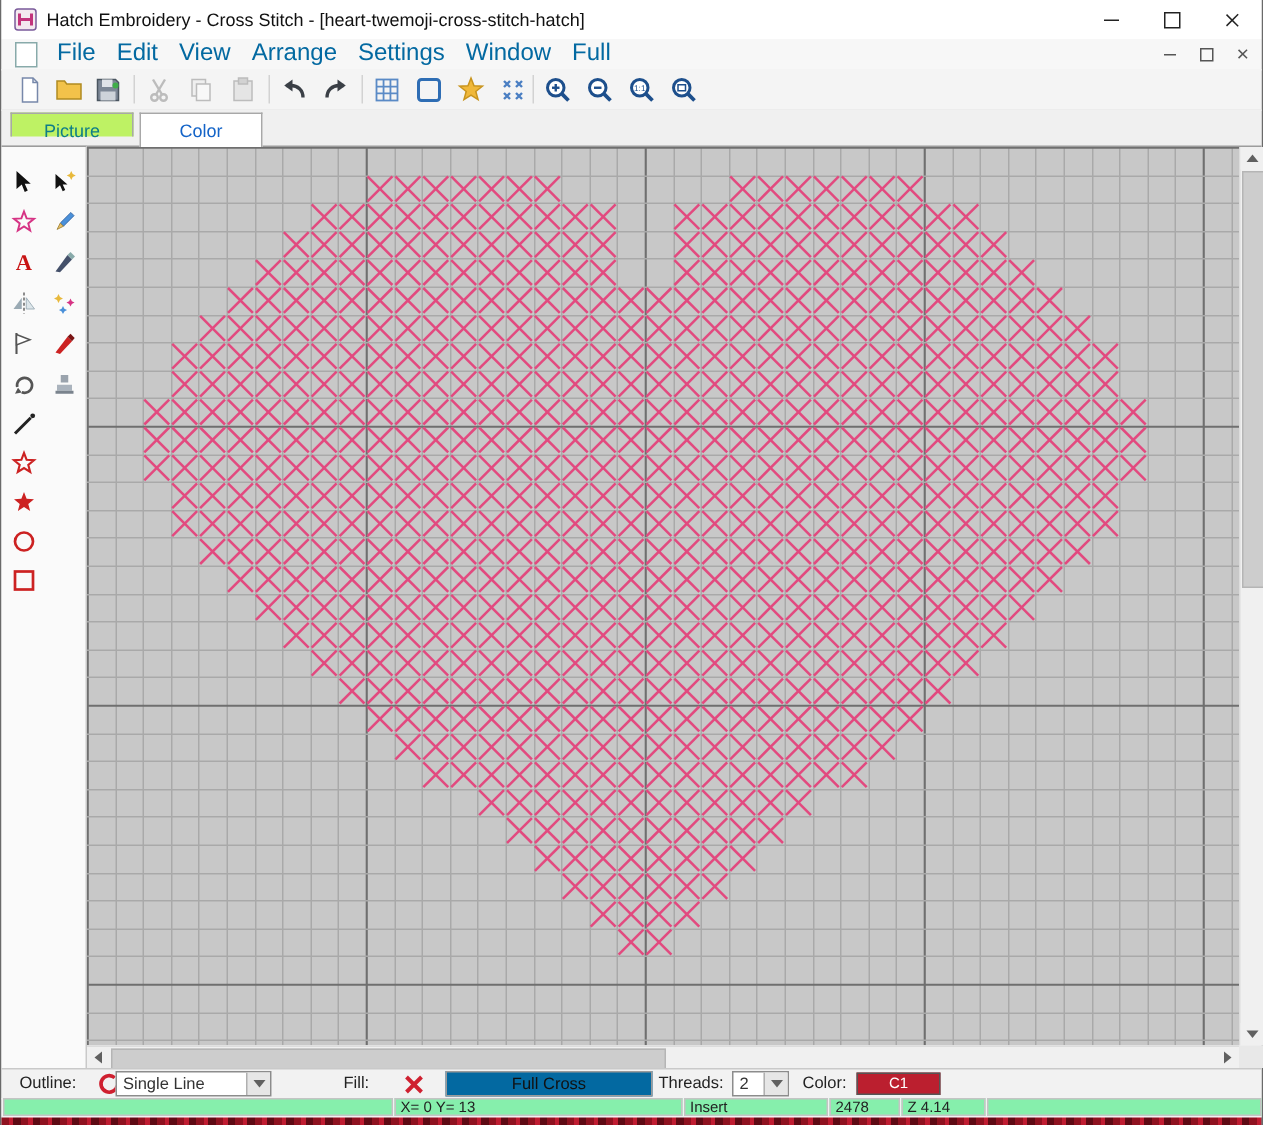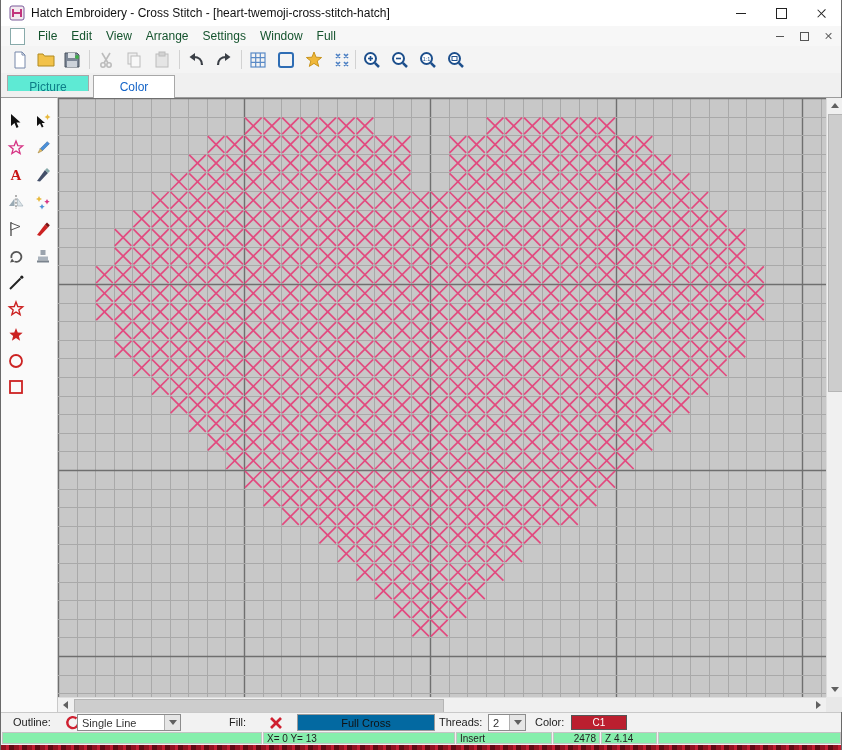--- a/index.html
+++ b/index.html
@@ -14,38 +14,38 @@
   .win-btn{width:40px;height:26px;display:flex;align-items:center;justify-content:center}
   .glyph-min{width:10px;height:1px;background:#222}
   .glyph-max{width:9px;height:9px;border:1px solid #222}
   .glyph-close{position:relative;width:11px;height:11px}
   .glyph-close:before,.glyph-close:after{content:"";position:absolute;left:5px;top:0;width:1.4px;height:11px;background:#222}
   .glyph-close:before{transform:rotate(45deg)}.glyph-close:after{transform:rotate(-45deg)}
 
   
   .menubar{position:absolute;left:0;top:26px;right:0;height:20px;background:#f7f7f7;display:flex;align-items:center;border-bottom:1px solid #e3e3e3}
   .menu-doc-icon{width:13px;height:15px;margin:0 6px 0 9px;background:#fff;border:1px solid #8aa;position:relative}
-  .menu-item{font-size:12px;color:#14532d;padding:0 7px;height:20px;line-height:20px}
+  .menu-item{font-size:16px;color:#0369a1;padding:0 7px;height:20px;line-height:20px}
   .mdi-controls{position:absolute;right:6px;top:0;height:20px;display:flex;align-items:center;gap:10px}
   .mdi-btn{width:14px;height:12px;display:flex;align-items:center;justify-content:center}
   .glyph-min-s{width:8px;height:1px;background:#555}
   .glyph-restore{width:7px;height:7px;border:1px solid #555;position:relative;background:#f7f7f7}
   .glyph-restore:before{content:"";position:absolute;left:2px;top:-3px;width:7px;height:7px;border:1px solid #555;z-index:-1}
   .glyph-close-s{position:relative;width:8px;height:8px}
   .glyph-close-s:before,.glyph-close-s:after{content:"";position:absolute;left:3.5px;top:0;width:1.2px;height:8px;background:#555}
   .glyph-close-s:before{transform:rotate(45deg)}.glyph-close-s:after{transform:rotate(-45deg)}
 
   
   .toolbar{position:absolute;left:0;top:46px;right:0;height:27px;background:#f4f4f4;border-bottom:1px solid #ddd}
   .tb-btn{position:absolute;top:2px;width:26px;height:24px;display:flex;align-items:center;justify-content:center}
   .tb-sep{position:absolute;top:4px;width:1px;height:19px;background:#d2d2d2}
 
   
   .tabbar{position:absolute;left:0;top:73px;right:0;height:24px;background:#f0f0f0;border-bottom:1px solid #9c9c9c}
-  .tab{position:absolute;top:2px;height:16px;line-height:22px;text-align:center;font-size:12px;border:1px solid #a8a8a8;border-bottom:none;background:#5eead4;box-sizing:border-box}
+  .tab{position:absolute;top:2px;height:16px;line-height:22px;text-align:center;font-size:12px;border:1px solid #a8a8a8;border-bottom:none;background:#bef264;box-sizing:border-box}
   .tab.picture{left:6px;width:82px;color:#0e7d88}
   .tab.design{left:92px;width:82px;color:#1464c8;background:#fff;height:23px;z-index:2}
 
   
   .toolpanel{position:absolute;left:0;top:97px;width:57px;height:615px;background:#fafafa;border-right:1px solid #c9c9c9;border-top:1px solid #9c9c9c;box-sizing:border-box}
   .tool{position:absolute;width:26px;height:25px;display:flex;align-items:center;justify-content:center}
   .canvas-wrap{position:absolute;left:57px;top:98px;width:768px;height:599px;background:#c8c8c8;overflow:hidden}
   .vscroll{position:absolute;left:825px;top:98px;width:16px;height:599px;background:#f0f0f0;border-left:1px solid #dcdcdc}
   .hscroll{position:absolute;left:57px;top:697px;width:768px;height:15px;background:#f0f0f0;border-top:1px solid #dcdcdc}
   .scroll-corner{position:absolute;left:825px;top:697px;width:16px;height:15px;background:#e8e8e8}
@@ -1782,19 +1782,19 @@
         </div>
     </div>
     <div class="bb-label" style="left:534px">Color:</div>
     <div class="swatch" style="left: 570px; background: rgb(187, 31, 47);">C1</div>
   </div>
 
   <div class="statusbar">
     <div class="seg" style="left:1px;width:260px"></div>
     <div class="seg" style="left:262px;width:192px">X= 0  Y= 13</div>
     <div class="seg" style="left:455px;width:96px">Insert</div>
-    <div class="seg" style="left:552px;width:47px;text-align:right">2478</div>
+    <div class="seg" style="left:552px;width:47px;">2478</div>
     <div class="seg" style="left:600px;width:56px">Z 4.14</div>
     <div class="seg" style="left:657px;width:183px"></div>
   </div>
 
   <div class="desktop-strip"></div>
 </div>
 
 </body></html>

